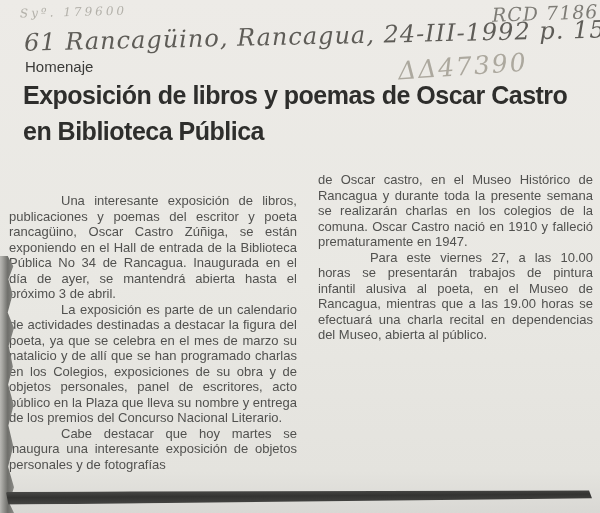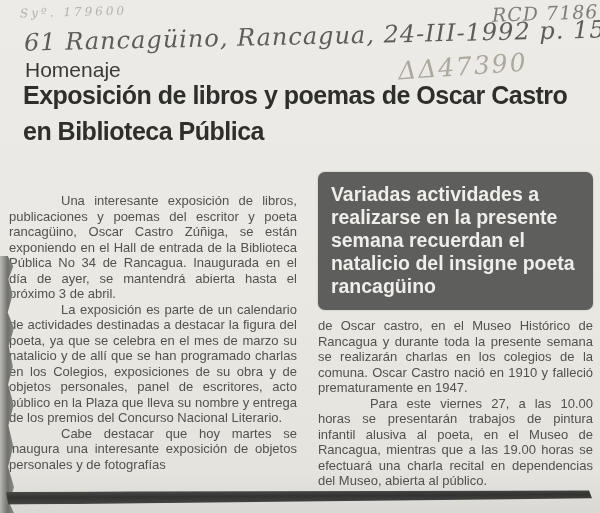--- a/index.html
+++ b/index.html
@@ -38,21 +38,21 @@
   }
   .hw-pencil{
     left:398px;top:52px;
     font-size:25px;letter-spacing:2px;
     color:#aca89e;
     transform:rotate(-4deg);
   }
   
   .kicker{
     position:absolute;left:25px;top:58px;
-    font-size:21px;color:#3a3a38;
+    font-size:15px;color:#3a3a38;
   }
   .headline{
     position:absolute;left:23px;top:77px;
     width:574px;margin:0;
     font-size:25px;line-height:36px;
     font-weight:bold;letter-spacing:-0.5px;
     color:#2e2e2c;
   }
   .columns{
     position:absolute;left:9px;top:172px;
@@ -112,21 +112,20 @@
 
   <h1 class="headline">Exposición de libros y poemas de Oscar Castro en Biblioteca Pública</h1>
 
   <div class="columns">
     <div class="col col-left">
       <p class="indent">Una interesante exposición de libros, publicaciones y poemas del escritor y poeta rancagüino, Oscar Castro Zúñiga, se están exponiendo en el Hall de entrada de la Biblioteca Pública No 34 de Rancagua. Inaugurada en el día de ayer, se mantendrá abierta hasta el próximo 3 de abril.</p>
       <p class="indent">La exposición es parte de un calendario de actividades destinadas a destacar la figura del poeta, ya que se celebra en el mes de marzo su natalicio y de allí que se han programado charlas en los Colegios, exposiciones de su obra y de objetos personales, panel de escritores, acto público en la Plaza que lleva su nombre y entrega de los premios del Concurso Nacional Literario.</p>
       <p class="indent">Cabe destacar que hoy martes se inaugura una interesante exposición de objetos personales y de fotografías</p>
     </div>
     <div class="col col-right">
-      <div class="highlight-box">Variadas actividades a realizarse en la presente semana recuerdan el natalicio del insigne poeta rancagüino</div>
       <p>de Oscar castro, en el Museo Histórico de Rancagua y durante toda la presente semana se realizarán charlas en los colegios de la comuna. Oscar Castro nació en 1910 y falleció prematuramente en 1947.</p>
       <p class="indent">Para este viernes 27, a las 10.00 horas se presentarán trabajos de pintura infantil alusiva al poeta, en el Museo de Rancagua, mientras que a las 19.00 horas se efectuará una charla recital en dependencias del Museo, abierta al público.</p>
     </div>
   </div>
 
   <div class="torn-edge"></div>
   <div class="bottom-bar"></div>
 
 </div>
 

